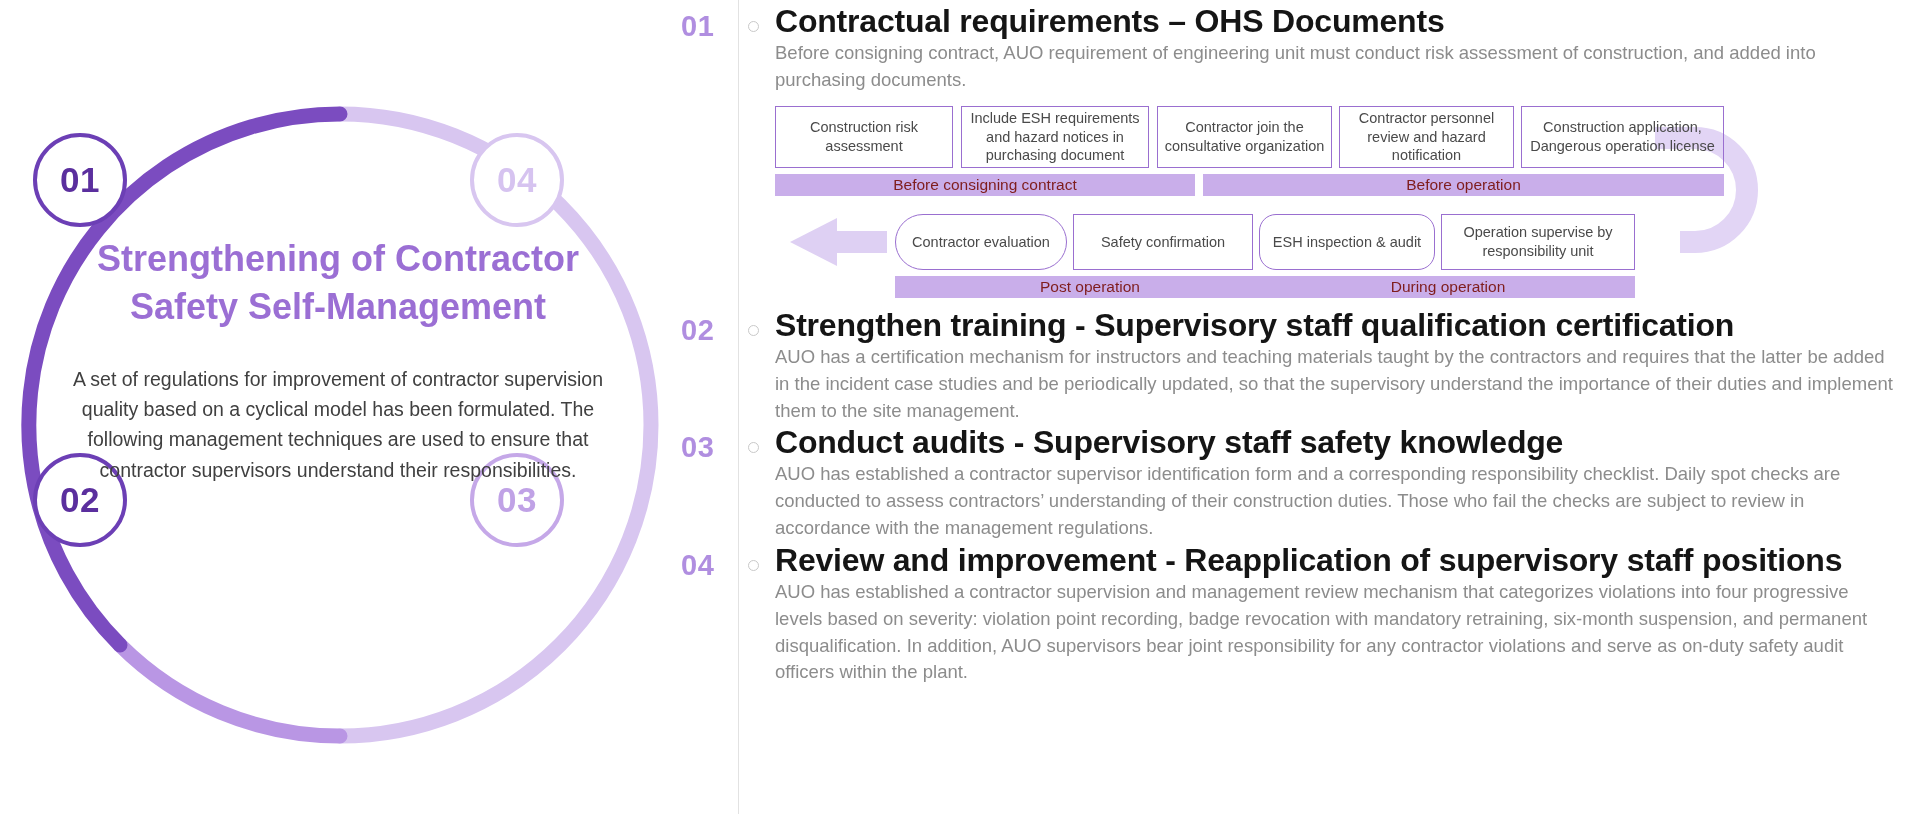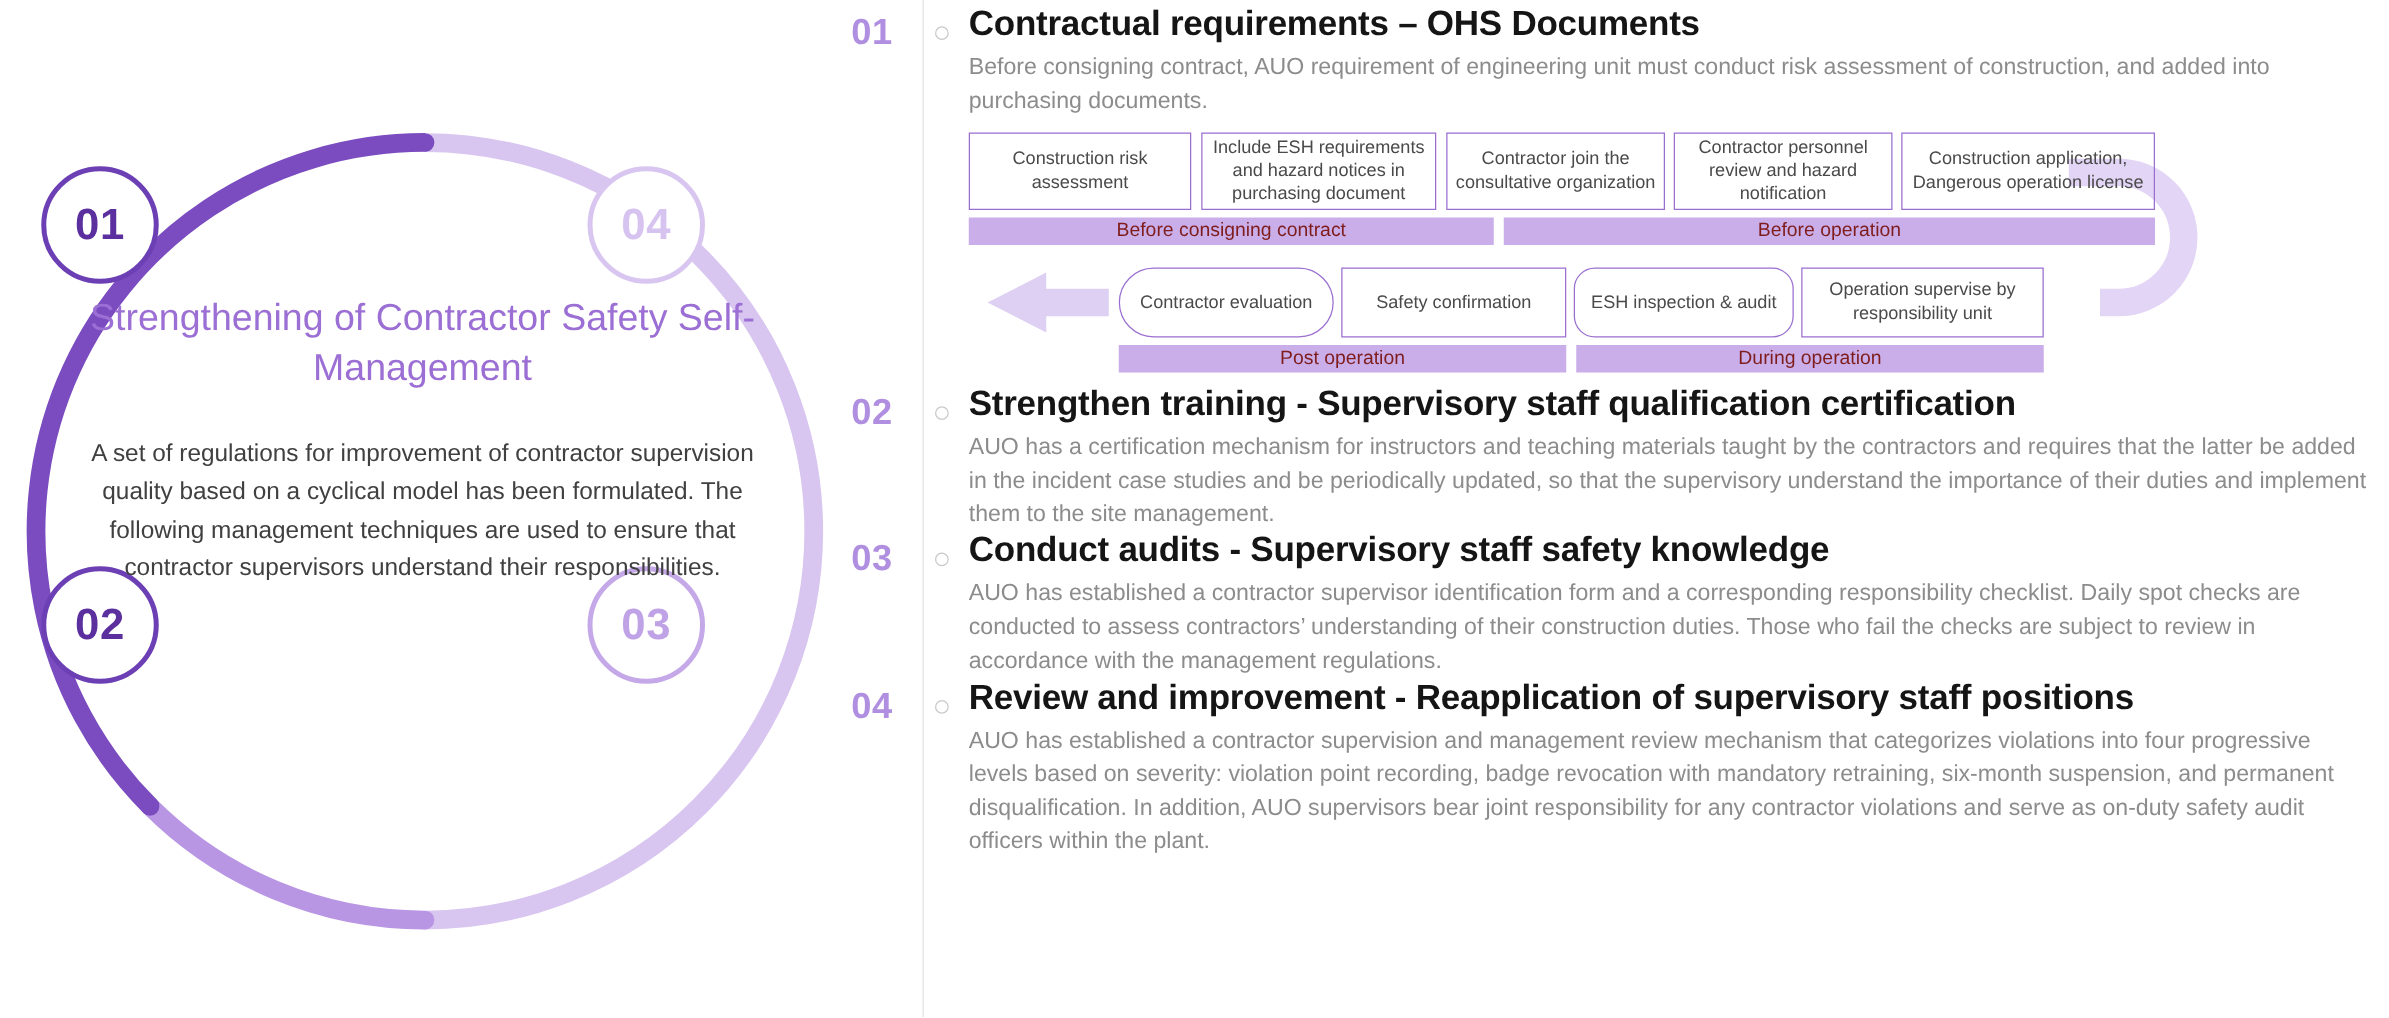--- a/index.html
+++ b/index.html
@@ -59,22 +59,22 @@
   .node-04 { left: 460px; top: 38px;  border: 4px solid #d8c6f0; color: #d6c3f0; }
 
   .center-block {
     position: absolute;
     left: 28px;
     top: 140px;
     width: 600px;
     text-align: center;
   }
   .center-title {
-    font-size: 30px;
-    font-weight: normal;
+    font-size: 36px;
+    font-weight: bold;
     line-height: 1.32;
     color: #9b6fd4;
     margin: 0 0 34px 0;
   }
   .center-body {
     font-size: 19.5px;
     line-height: 1.55;
     color: #404040;
     margin: 0 auto;
     width: 560px;
@@ -120,21 +120,21 @@
     height: 11px;
     border-radius: 50%;
     border: 1.6px solid #c9c9c9;
     background: #ffffff;
     box-sizing: border-box;
   }
   .item-head {
     position: absolute;
     left: 115px;
     top: -7px;
-    font-size: 28px;
+    font-size: 32px;
     font-weight: bold;
     color: #151515;
     letter-spacing: -0.2px;
     white-space: nowrap;
   }
   .item-body {
     position: absolute;
     left: 115px;
     top: 30px;
     width: 1125px;
@@ -239,21 +239,21 @@
         <div class="fbox" style="left:746px; top:8px;  width:203px; height:62px;">Construction application, Dangerous operation license</div>
 
         <div class="fbar" style="left:0px;   top:76px; width:420px;">Before consigning contract</div>
         <div class="fbar" style="left:428px; top:76px; width:521px;">Before operation</div>
 
         <div class="fbox" style="left:120px; top:116px; width:172px; height:56px;border-radius:28px;">Contractor evaluation</div>
         <div class="fbox" style="left:298px; top:116px; width:180px; height:56px;">Safety confirmation</div>
         <div class="fbox" style="left:484px; top:116px; width:176px; height:56px;border-radius:17px;">ESH inspection &amp; audit</div>
         <div class="fbox" style="left:666px; top:116px; width:194px; height:56px;">Operation supervise by responsibility unit</div>
 
-        <div class="fbar" style="left:120px; top:178px; width:358px;">Post operation</div>
+        <div class="fbar" style="left:120px; top:178px; width:358px;padding-left:16px;">Post operation</div>
         <div class="fbar" style="left:486px; top:178px; width:374px;">During operation</div>
       </div>
     </div>
 
     <div class="item" style="top:314px;">
       <div class="item-num">02</div>
       <div class="item-dot"></div>
       <div class="item-head">Strengthen training - Supervisory staff qualification certification</div>
       <div class="item-body">AUO has a certification mechanism for instructors and teaching materials taught by the contractors and requires that the latter be added in the incident case studies and be periodically updated, so that the supervisory understand the importance of their duties and implement them to the site management.</div>
     </div>

